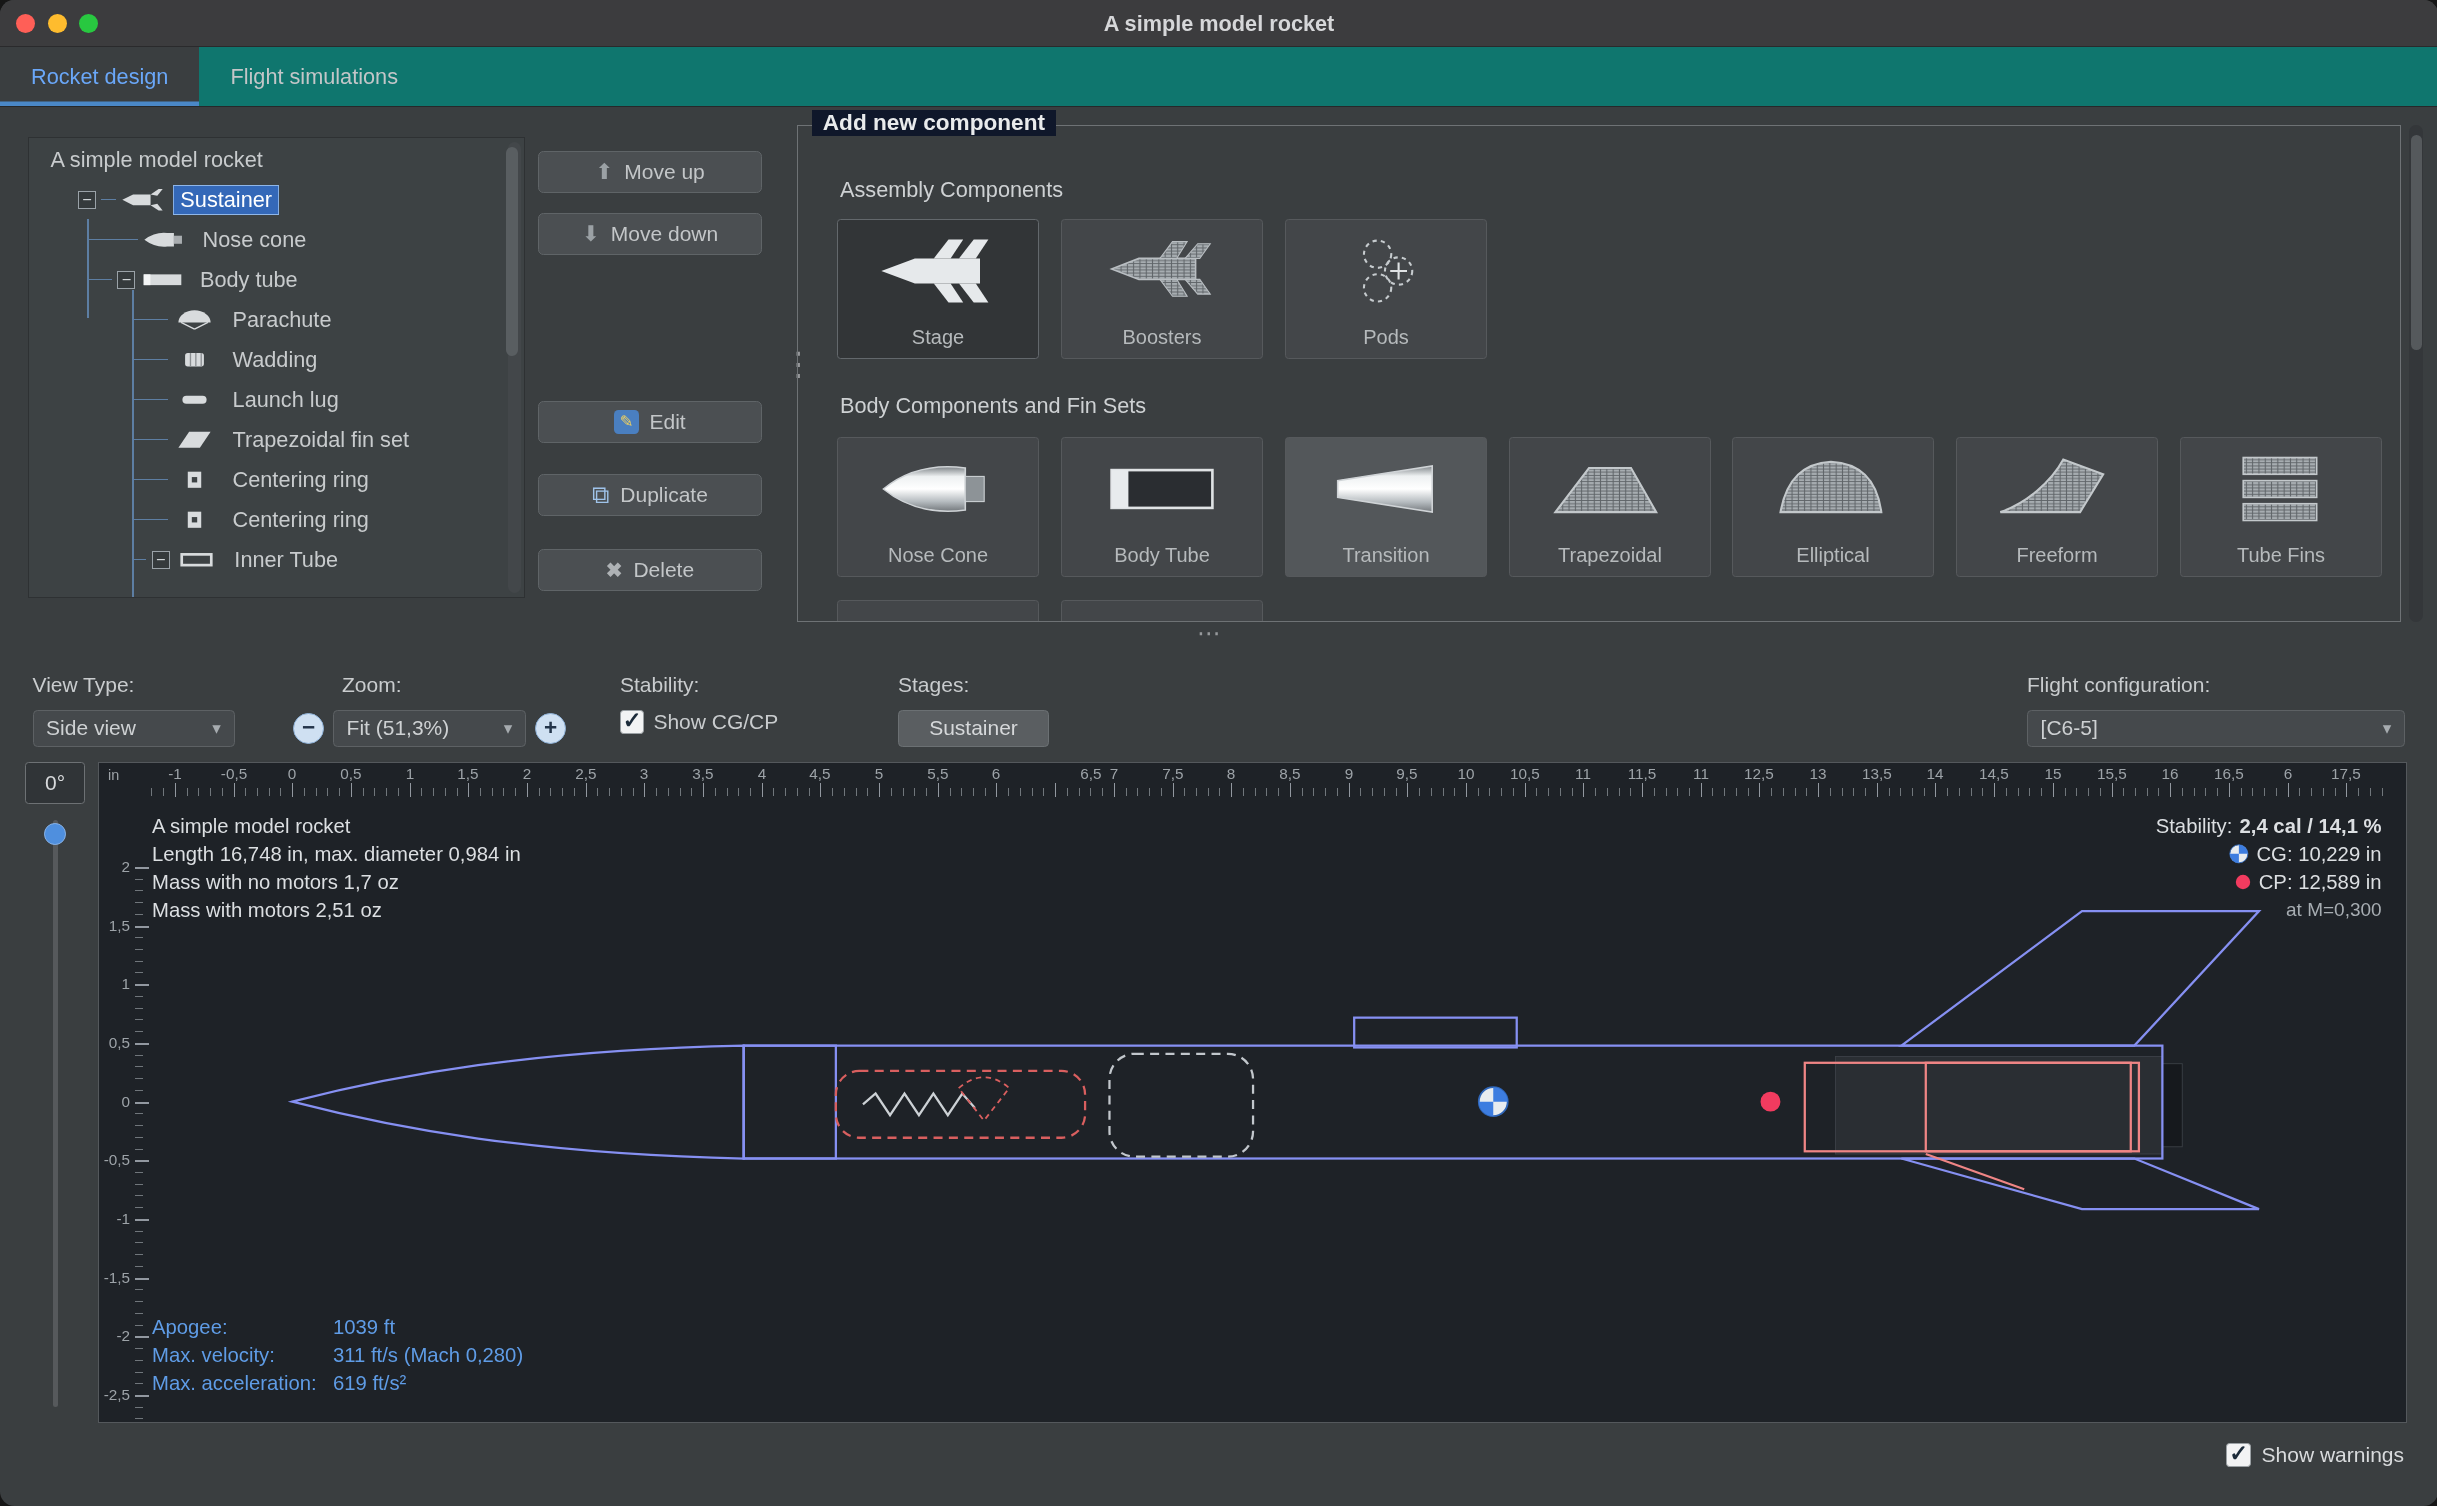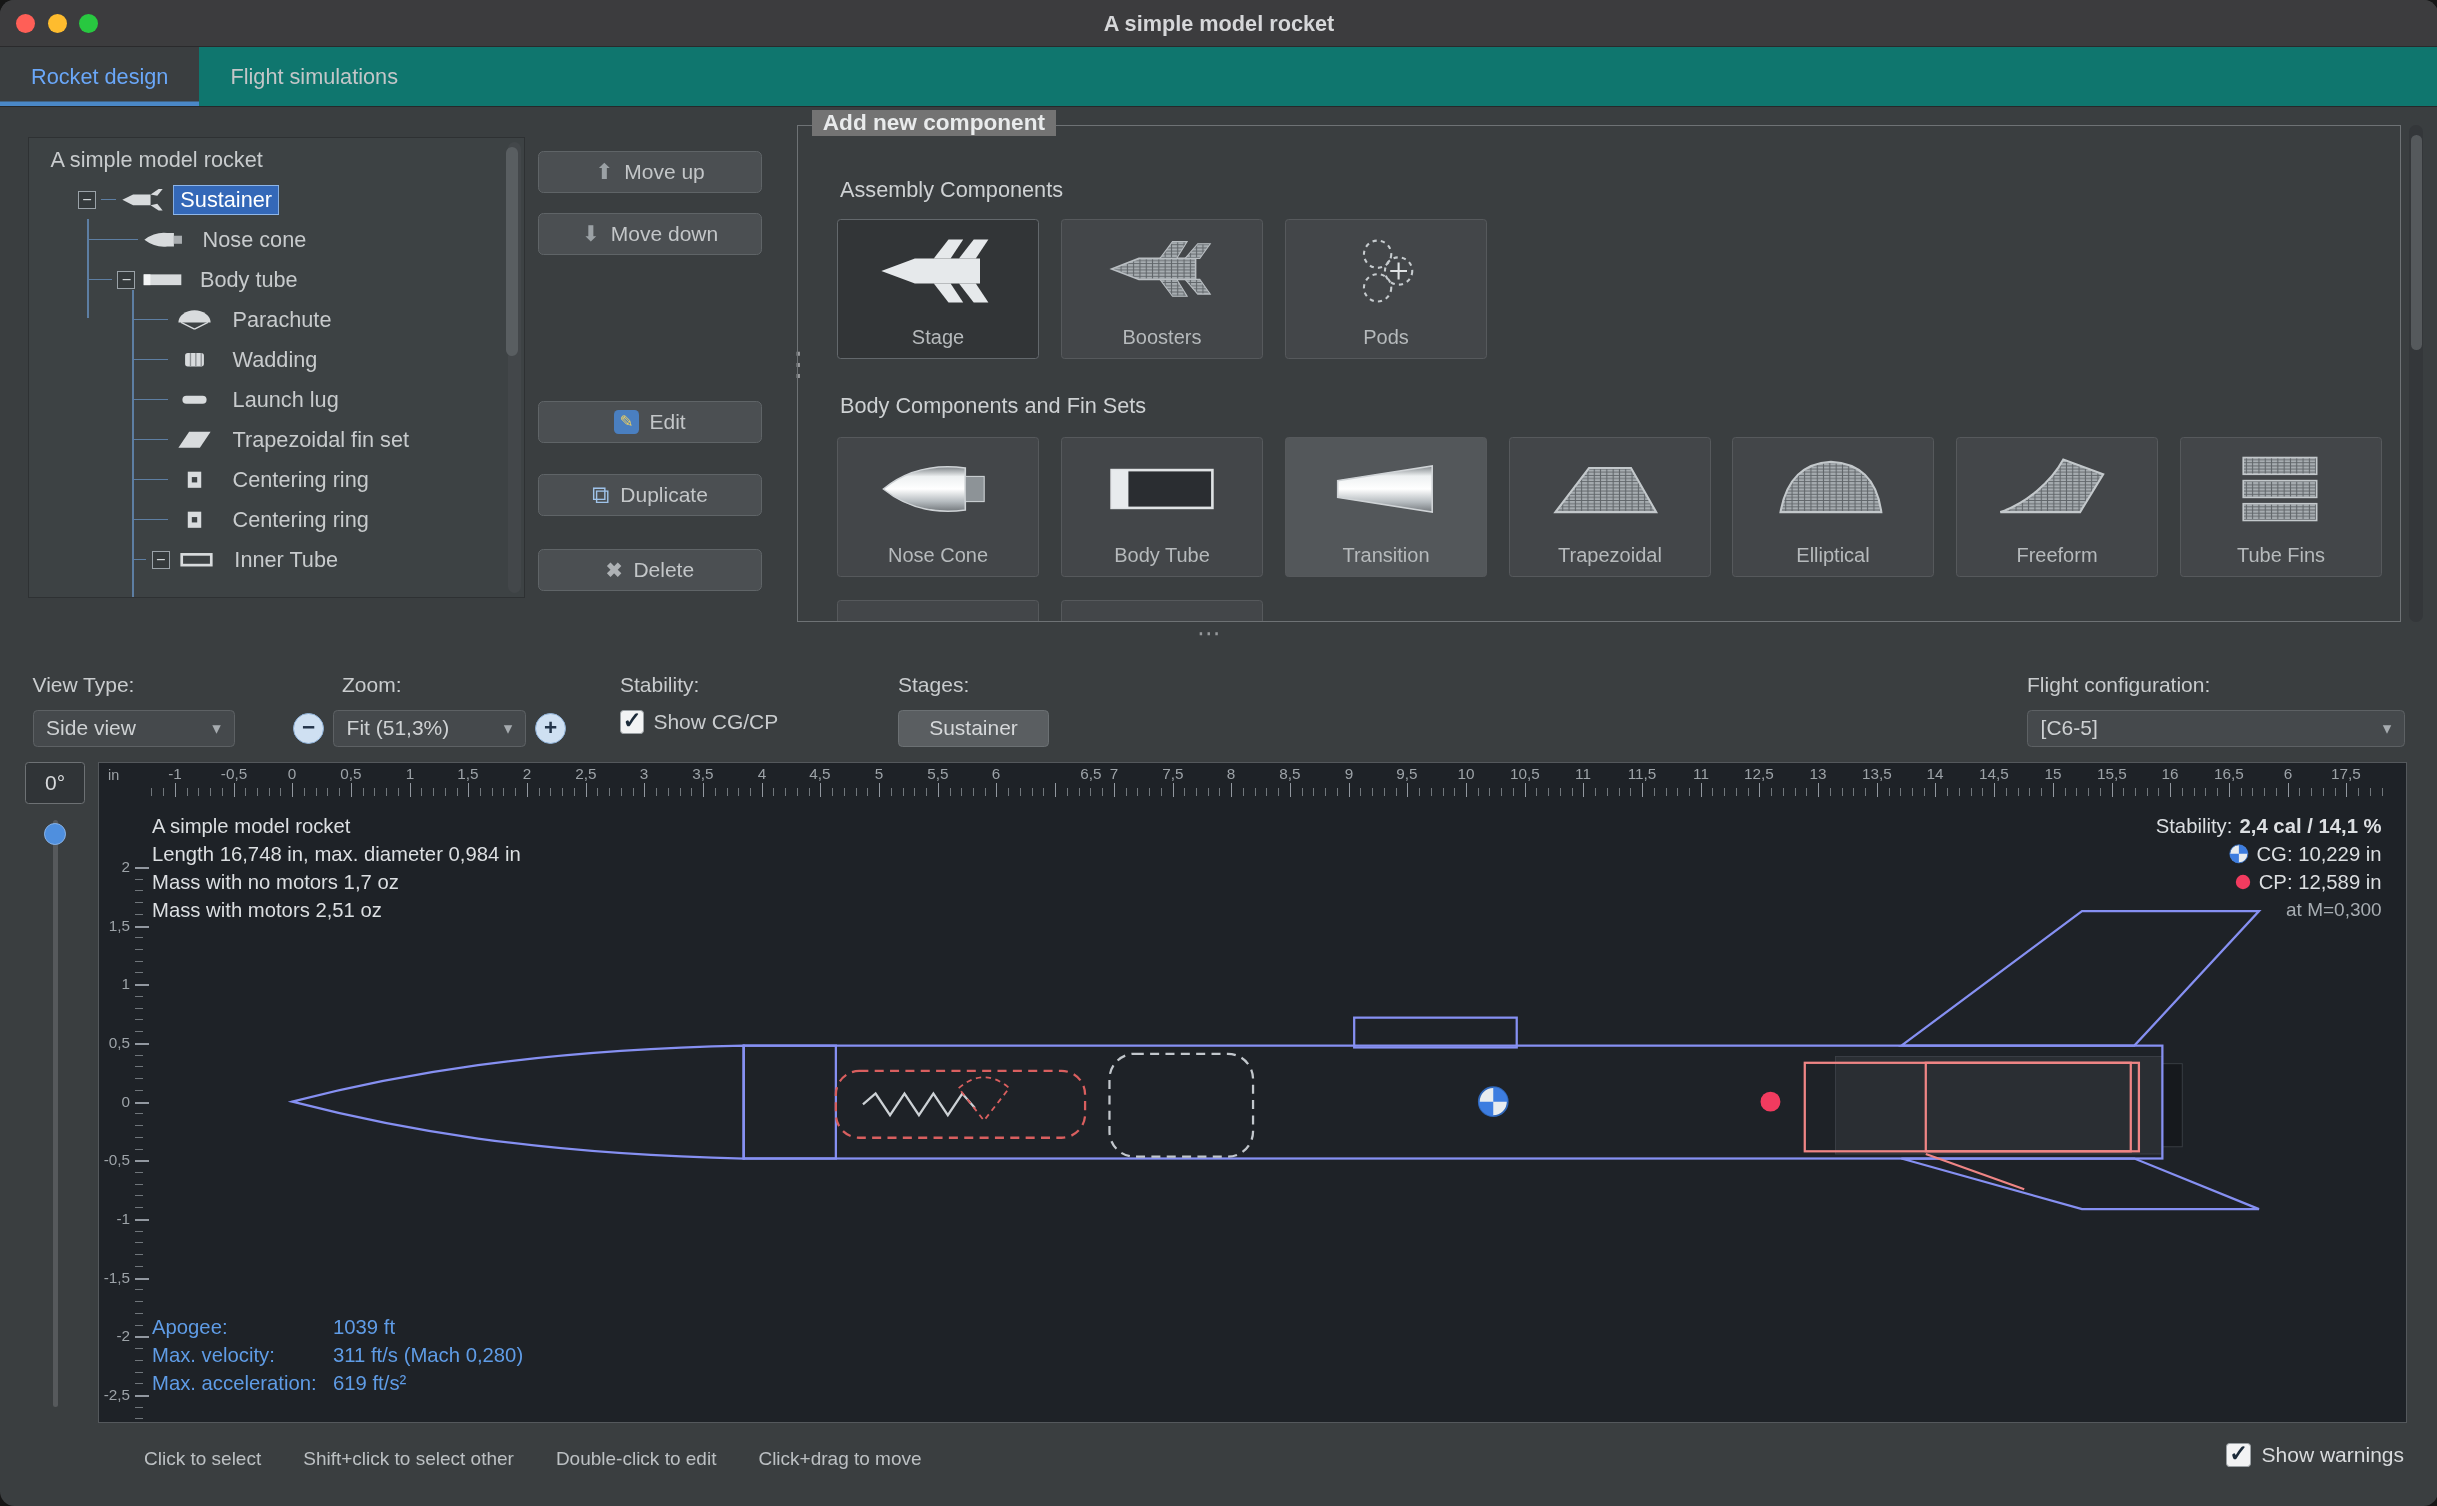--- a/index.html
+++ b/index.html
@@ -41,21 +41,21 @@
   .abtn .bicon{font-size:21.7px;color:#9ba1a5;line-height:1}
   .abtn .chip{width:24.4px;height:24.4px;border-radius:4.5px;background:#4a7fc0;color:#f5d35c;font-size:16.3px;display:flex;align-items:center;justify-content:center}
   .abtn .copyic{color:#9fc3ea;font-size:24.4px}
   .abtn .delic{color:#aeb2b5;font-size:20px;font-weight:bold}
 
   .grip-v{position:absolute;left:782px;top:345px;font-size:32.5px;color:#96999c}
   .grip-h{position:absolute;left:1197px;top:619px;font-size:23.5px;letter-spacing:2.7px;color:#96999c}
 
   
   .addpanel{position:absolute;left:797px;top:125px;width:1604px;height:497px;border:0.9px solid #6e7275;overflow:hidden}
-  .addpanel-title{position:absolute;left:812px;top:110px;background:#737373;padding:0 10.8px;font-size:22.6px;font-weight:bold;color:#e9ebec;z-index:3}
+  .addpanel-title{position:absolute;left:812px;top:110px;background:#0f172a;padding:0 10.8px;font-size:22.6px;font-weight:bold;color:#e9ebec;z-index:3}
   .cheading{position:absolute;font-size:21.7px;color:#ced1d3}
   .cbtn{position:absolute;width:202px;height:140px;background:#434649;border:0.9px solid #56595c;border-radius:3.6px;color:#b6babc;font-size:20px;overflow:hidden}
   .cbtn.active{background:#323537;border-color:#63686c}
   .cbtn.hover{background:#53575a}
   .cbtn .cicon{position:absolute;top:9px;left:0;right:0;display:flex;justify-content:center}
   .cbtn .clabel{position:absolute;bottom:9px;left:0;right:0;text-align:center}
   .addsb{position:absolute;left:2409px;top:125px;width:14.4px;height:497px;background:#34373a;border-radius:7.2px}
   .addsb-thumb{position:absolute;left:2411px;top:135px;width:10.8px;height:215px;background:#55595c;border-radius:5.4px}
 
   
@@ -819,25 +819,19 @@
           <span class="flabel">Max. velocity:</span>
           <span>311 ft/s  (Mach 0,280)</span>
         </div>
       <div class="frow">
           <span class="flabel">Max. acceleration:</span>
           <span>619 ft/s²</span>
         </div>
     </div>
   </div>
 
-  <div class="hints">
-    <span>Click to select</span>
-    <span>Shift+click to select other</span>
-    <span>Double-click to edit</span>
-    <span>Click+drag to move</span>
-  </div>
   <div class="warn">
     <div class="cb">✓</div>
     <span>Show warnings</span>
   </div>
 
 </div>
 
 
 </body></html>

